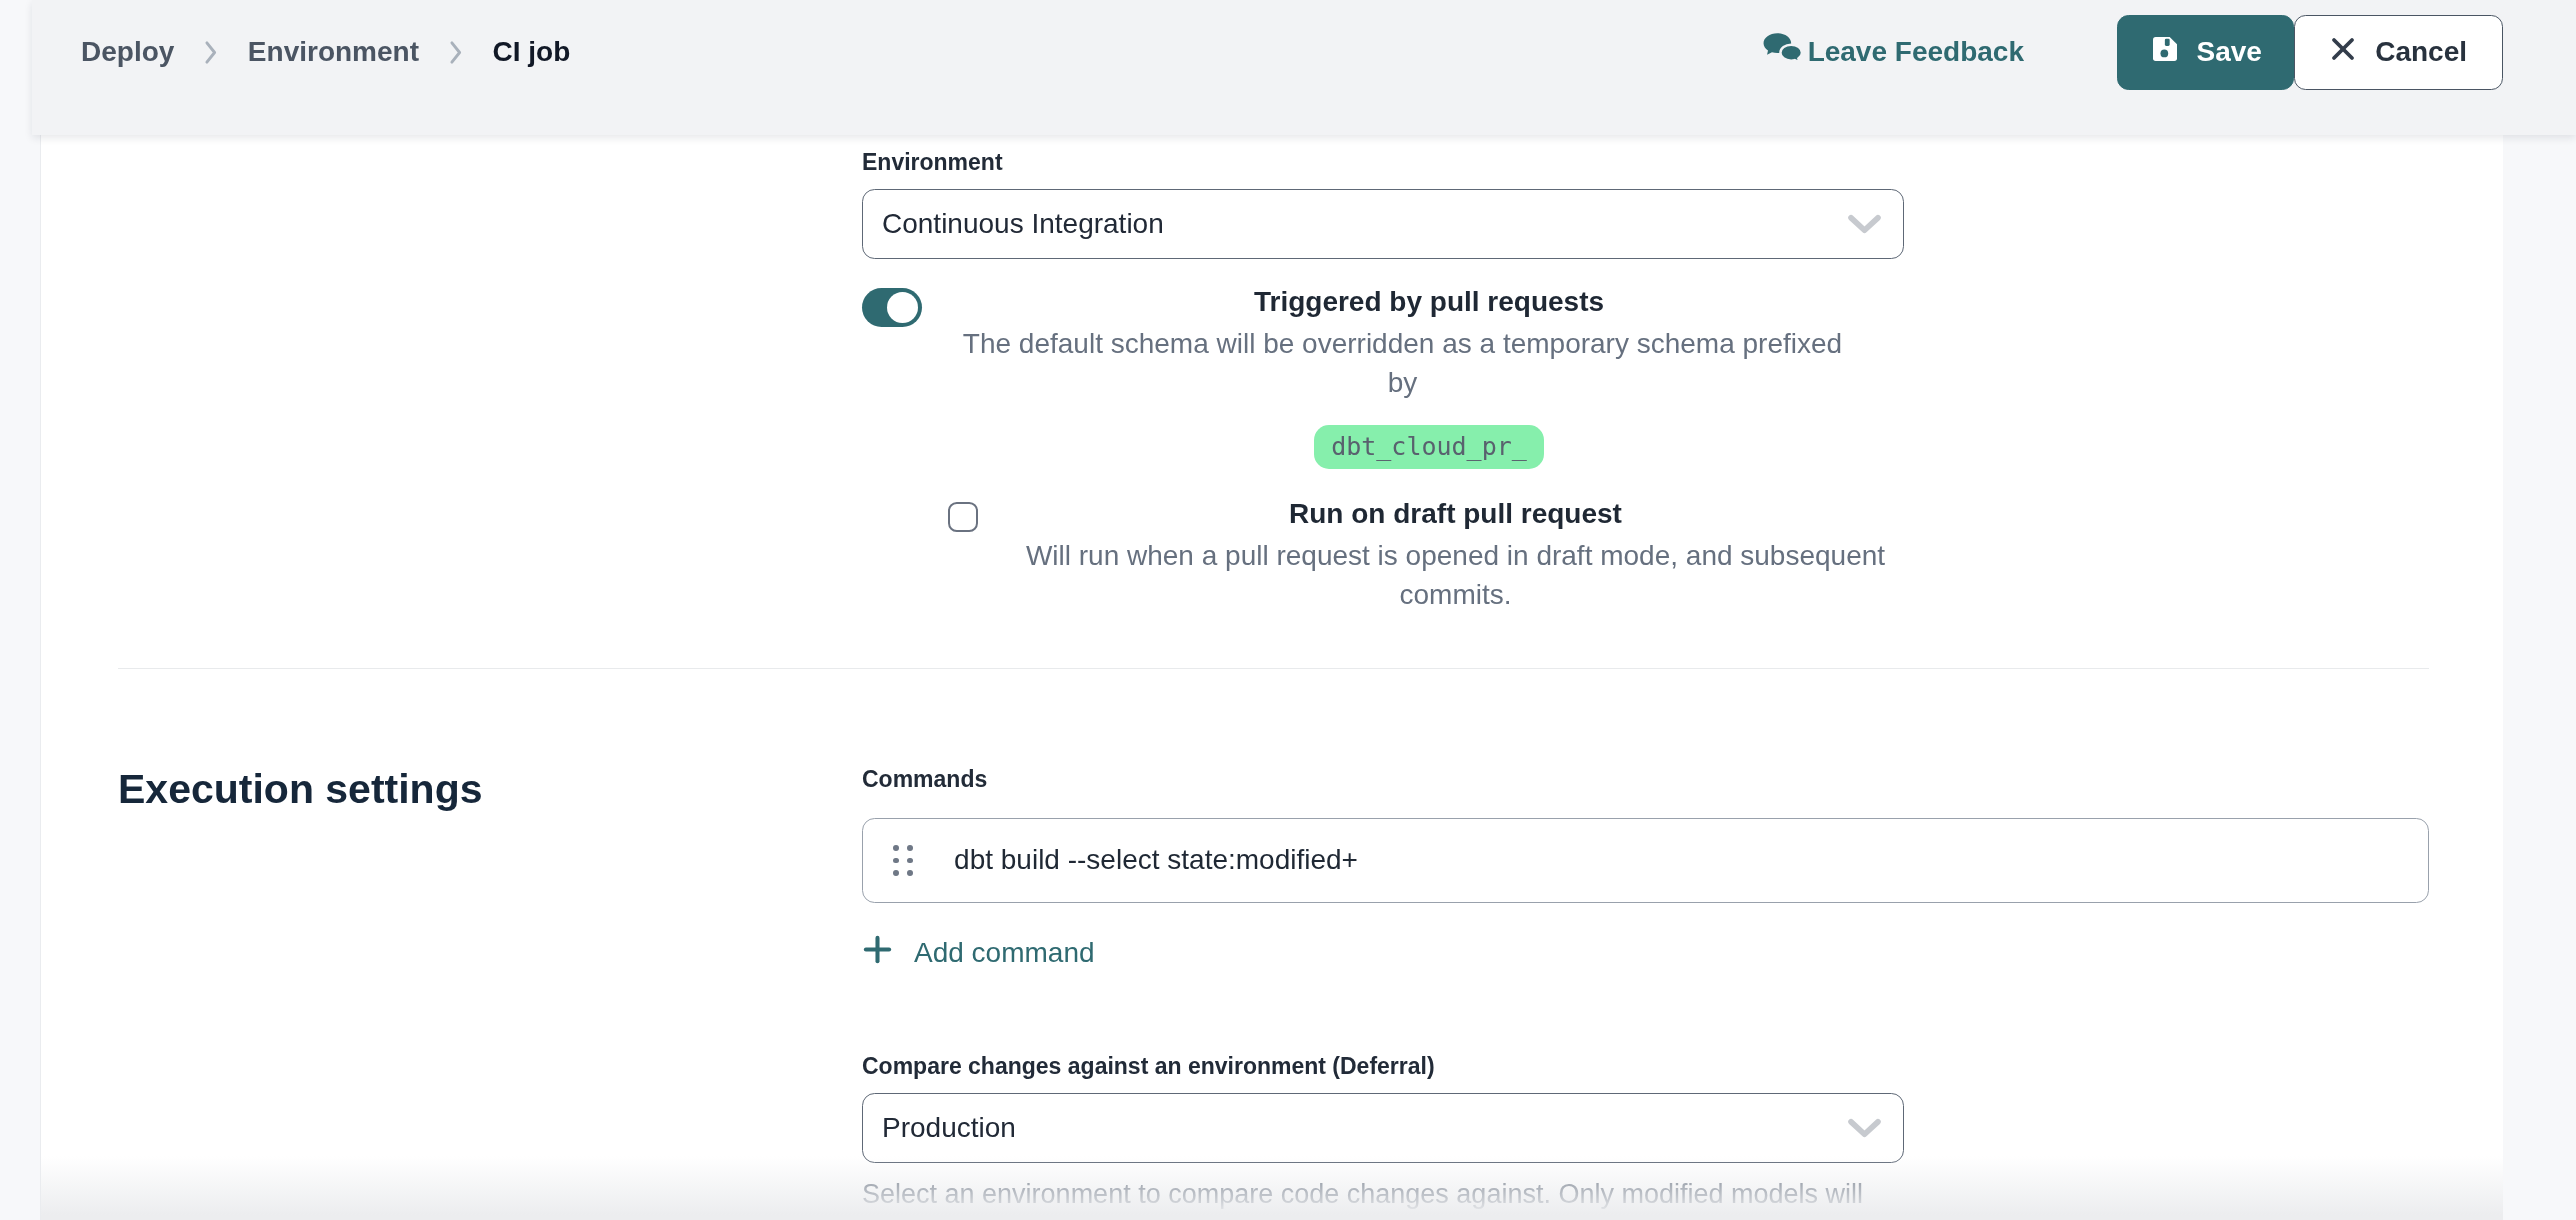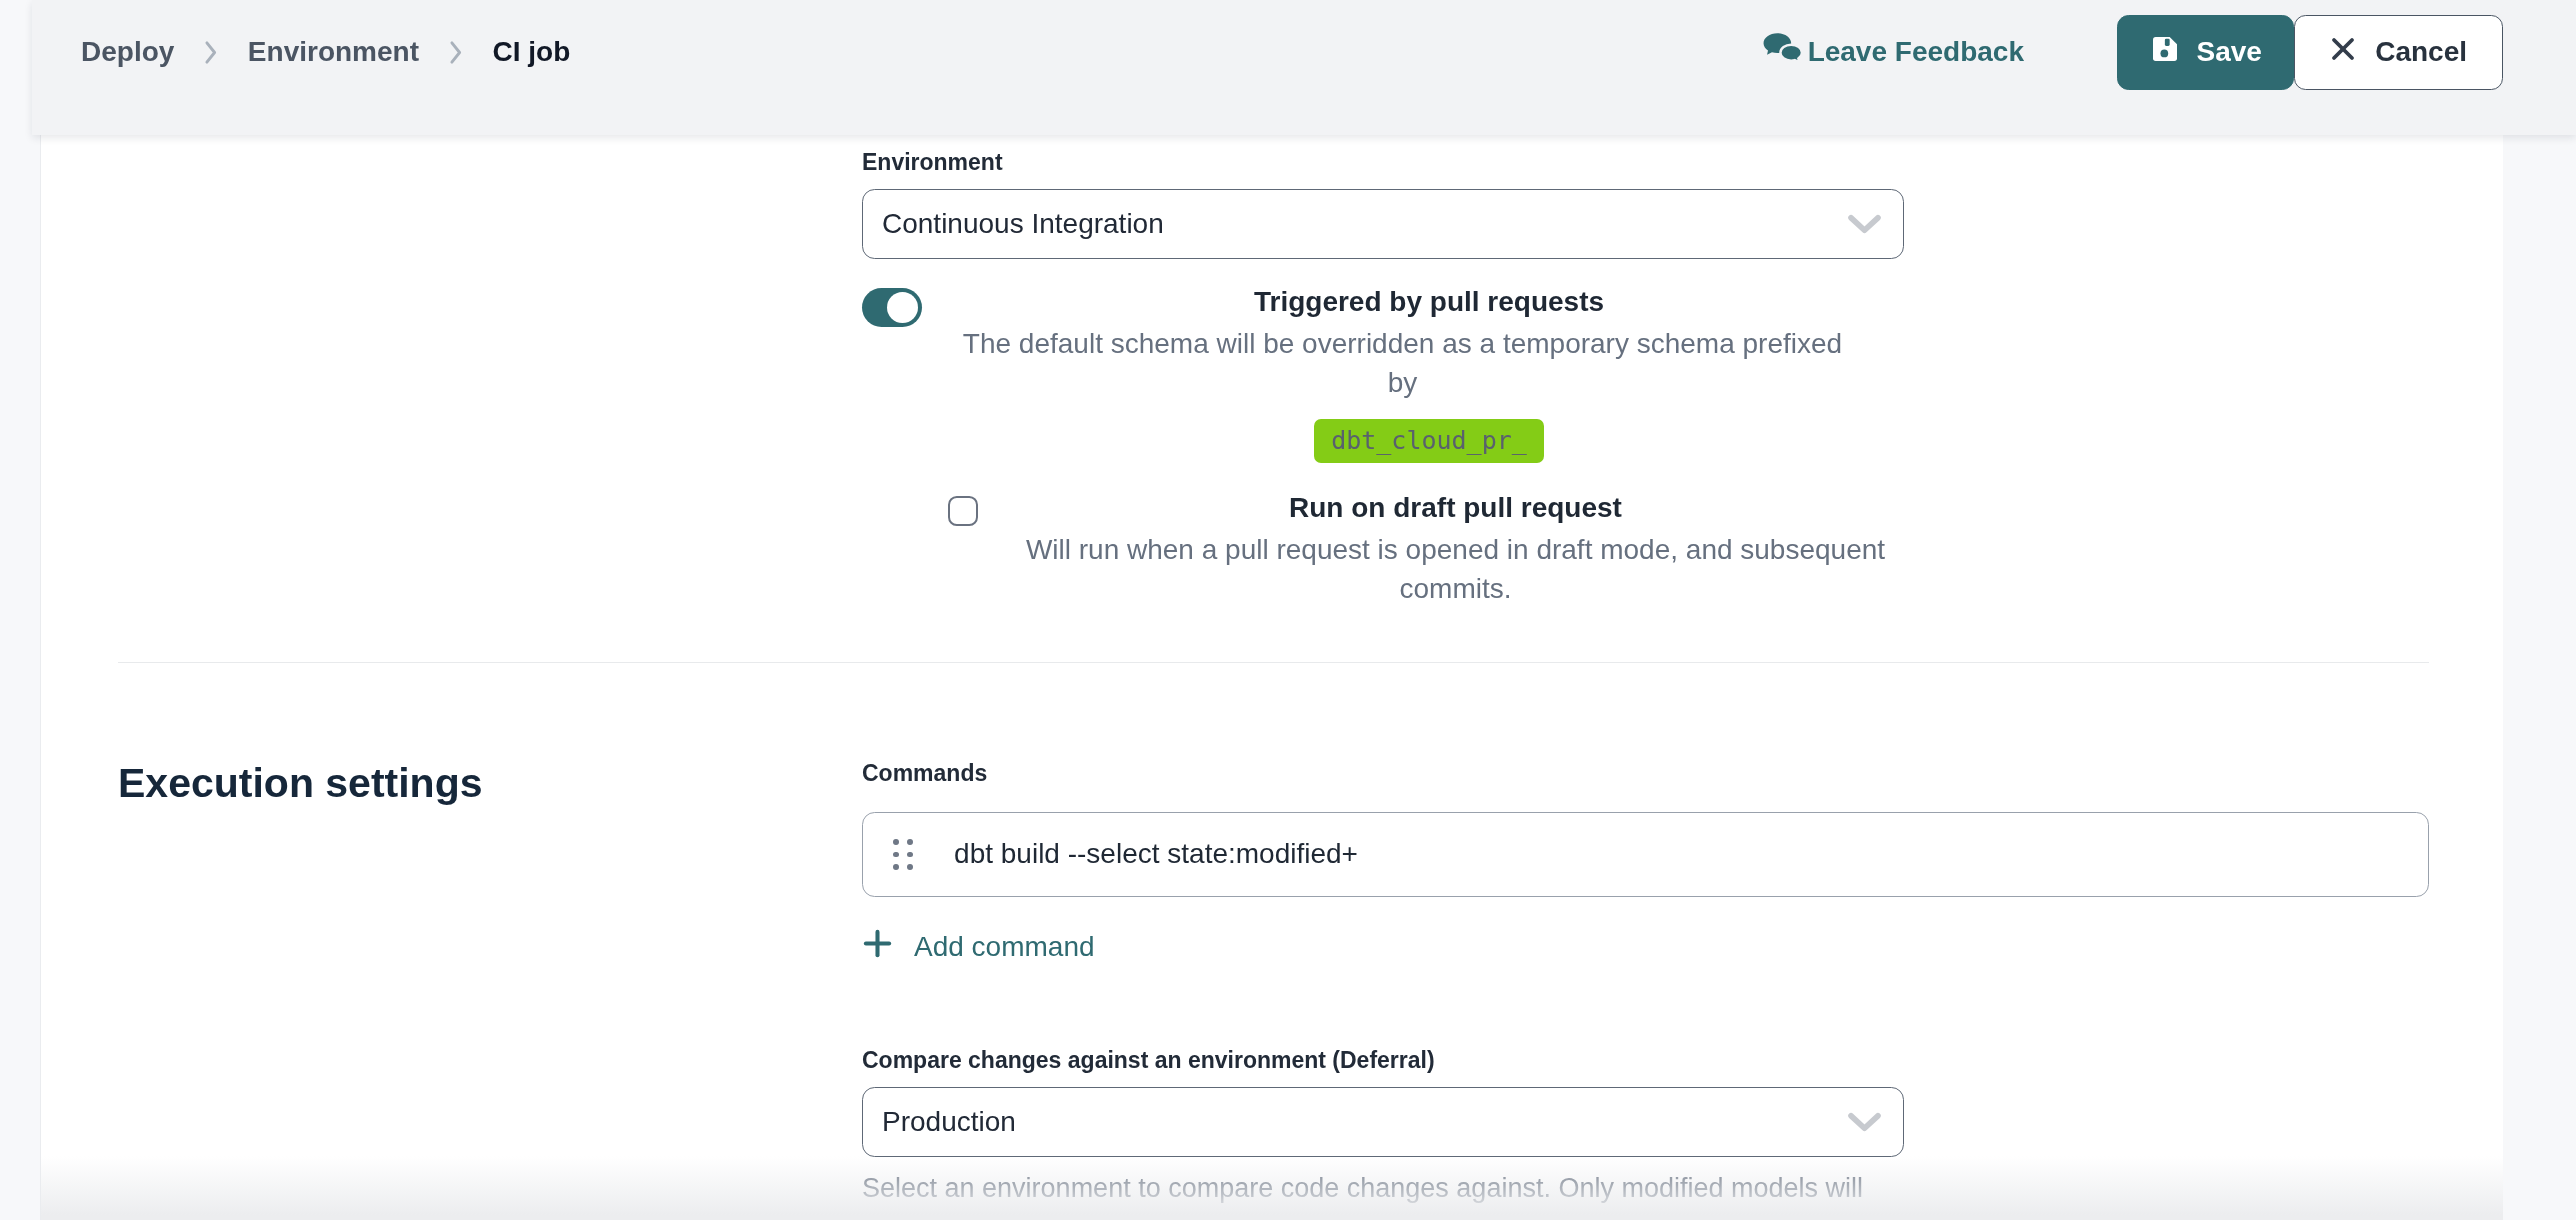--- a/index.html
+++ b/index.html
@@ -75,22 +75,22 @@
     position:relative; flex:none; margin-top:1.9px; cursor:pointer;
   }
   .toggle-knob {
     position:absolute; right:3.9px; top:3.9px; width:31px; height:31px;
     background:#FFFFFF; border-radius:50%;
   }
   .toggle-content { margin-left:26px; }
   .row-title { font-size:28px; font-weight:700; color:#1F2834; }
   .row-desc { font-size:28px; color:#66707F; margin-top:5.8px; line-height:39px; max-width:909px; }
   .code-chip {
-    display:inline-block; margin-top:17px;
-    background:#84cc16; border-radius:7px; padding:7.7px 17.4px;
+    display:inline-block; margin-top:23px;
+    background:#86efac; border-radius:15px; padding:7.7px 17.4px;
     font-family:"DejaVu Sans Mono", monospace; font-size:25px; color:#59616E;
   }
 
   .checkbox-row { display:flex; margin-top:29px; }
   .checkbox {
     width:30px; height:30px; flex:none; margin-top:3.9px;
     border:2.9px solid #6A7280; border-radius:8.7px; background:#FFFFFF; cursor:pointer;
   }
   .checkbox-content { margin-left:23px; }
 

